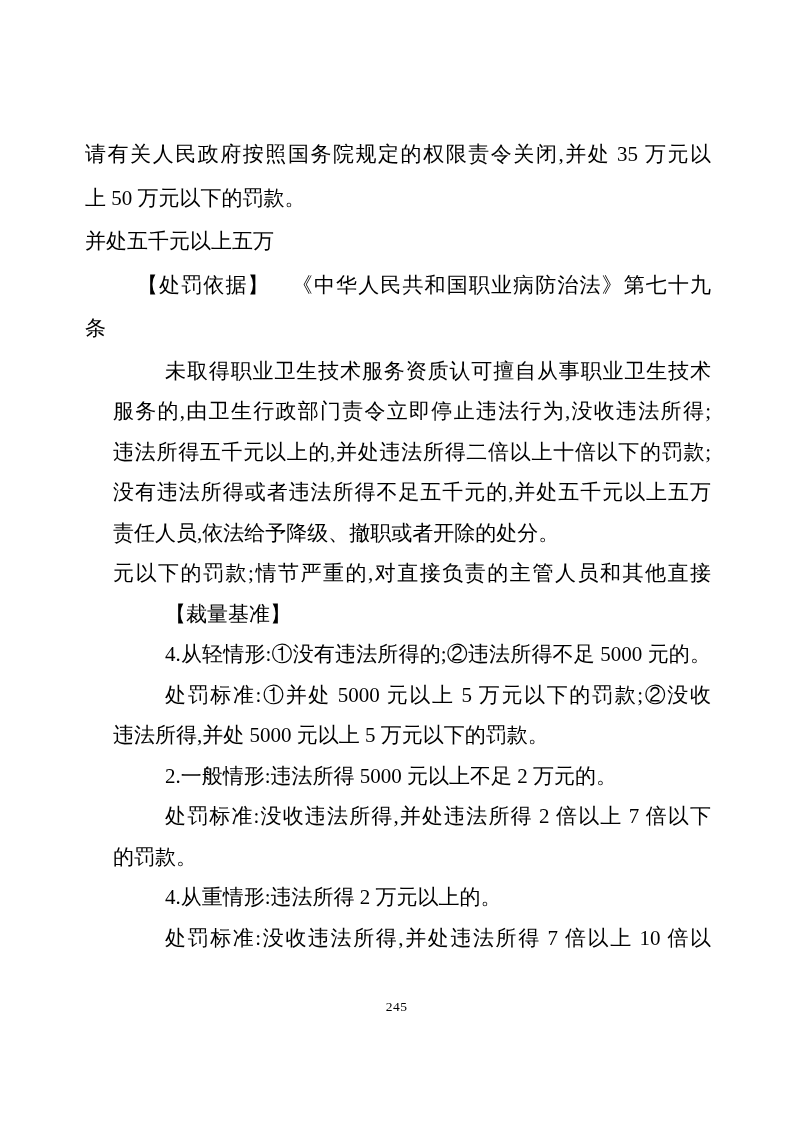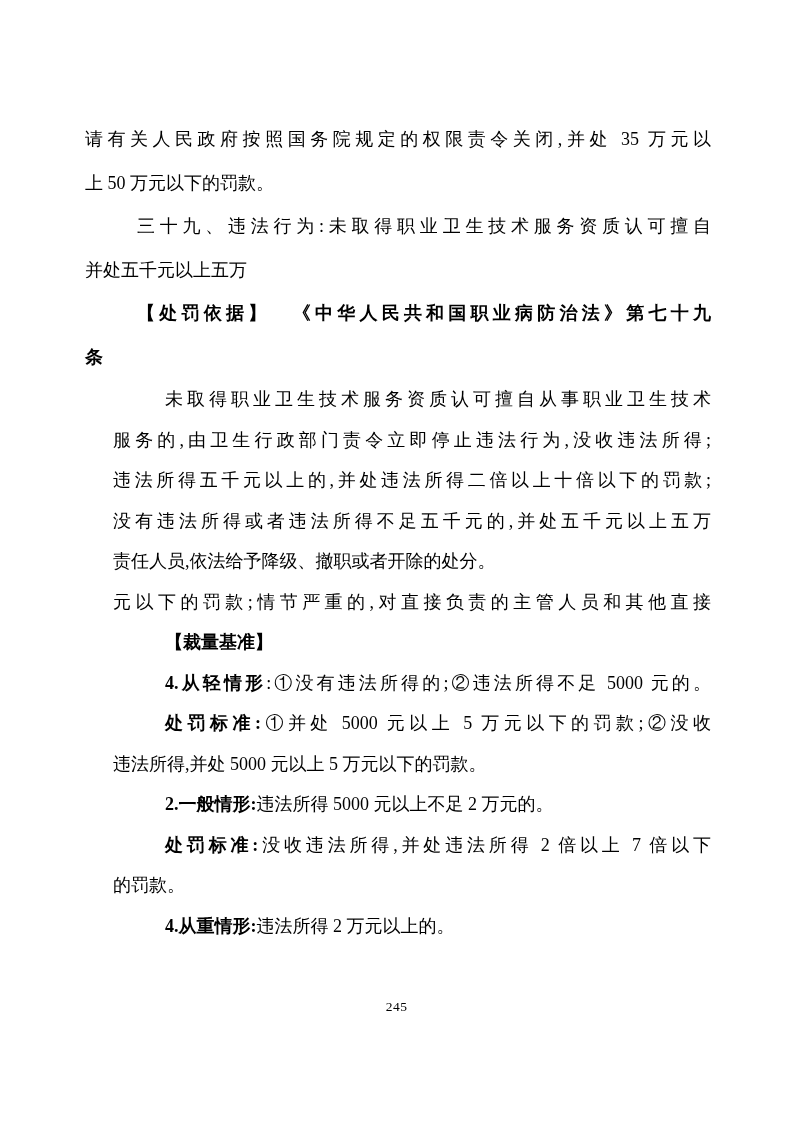--- a/index.html
+++ b/index.html
@@ -8,59 +8,59 @@
     height: 1122px;
     background: #ffffff;
     position: relative;
     overflow: hidden;
     font-family: "Liberation Serif", "DejaVu Serif", serif;
     color: #000000;
   }
   .content {
     position: absolute;
     left: 85px;
-    top: 118px;
+    top: 133px;
     width: 626px;
-    font-size: 18px;
+    font-size: 21px;
   }
   .line { white-space: pre-wrap; }
   .sec-a { line-height: 43.5px; }
   .sec-b { line-height: 40.5px; margin-left: 28px; }
   .ind { text-indent: 52px; }
   .just { text-align: justify; text-align-last: justify; }
-  .b { font-weight: bold; }
+  .b { font-weight: normal; }
   .page-number {
     position: absolute;
     top: 999px;
     left: 0;
     width: 100%;
     text-align: center;
     font-size: 13.5px;
     letter-spacing: 0.5px;
   }
 </style>
 </head>
 <body>
 
 <div class="content">
     <div class="line sec-a just"><span>请有关人民政府按照国务院规定的权限责令关闭,并处 35 万元以</span></div>
     <div class="line sec-a"><span>上 50 万元以下的罚款。</span></div>
-    <div class="line sec-a just ind"><span>三十九、违法行为:未取得职业卫生技术服务资质认可擅自</span></div>
     <div class="line sec-a"><span>并处五千元以上五万</span></div>
     <div class="line sec-a just ind"><span class="b">【处罚依据】　《中华人民共和国职业病防治法》第七十九</span></div>
     <div class="line sec-a"><span class="b">条</span></div>
     <div class="line sec-b just ind"><span>未取得职业卫生技术服务资质认可擅自从事职业卫生技术</span></div>
     <div class="line sec-b just"><span>服务的,由卫生行政部门责令立即停止违法行为,没收违法所得;</span></div>
     <div class="line sec-b just"><span>违法所得五千元以上的,并处违法所得二倍以上十倍以下的罚款;</span></div>
     <div class="line sec-b just"><span>没有违法所得或者违法所得不足五千元的,并处五千元以上五万</span></div>
     <div class="line sec-b"><span>责任人员,依法给予降级、撤职或者开除的处分。</span></div>
     <div class="line sec-b just"><span>元以下的罚款;情节严重的,对直接负责的主管人员和其他直接</span></div>
     <div class="line sec-b ind"><span class="b">【裁量基准】</span></div>
     <div class="line sec-b just ind"><span class="b">4.从轻情形</span><span>:①没有违法所得的;②违法所得不足 5000 元的。</span></div>
     <div class="line sec-b just ind"><span class="b">处罚标准:</span><span>①并处 5000 元以上 5 万元以下的罚款;②没收</span></div>
     <div class="line sec-b"><span>违法所得,并处 5000 元以上 5 万元以下的罚款。</span></div>
     <div class="line sec-b ind"><span class="b">2.一般情形:</span><span>违法所得 5000 元以上不足 2 万元的。</span></div>
     <div class="line sec-b just ind"><span class="b">处罚标准:</span><span>没收违法所得,并处违法所得 2 倍以上 7 倍以下</span></div>
     <div class="line sec-b"><span>的罚款。</span></div>
     <div class="line sec-b ind"><span class="b">4.从重情形:</span><span>违法所得 2 万元以上的。</span></div>
+    <div class="line sec-b just ind"><span class="b">处罚标准:</span><span>没收违法所得,并处违法所得 7 倍以上 10 倍以</span></div>
   </div>
 
 <div class="page-number">245</div>
 
 </body></html>

